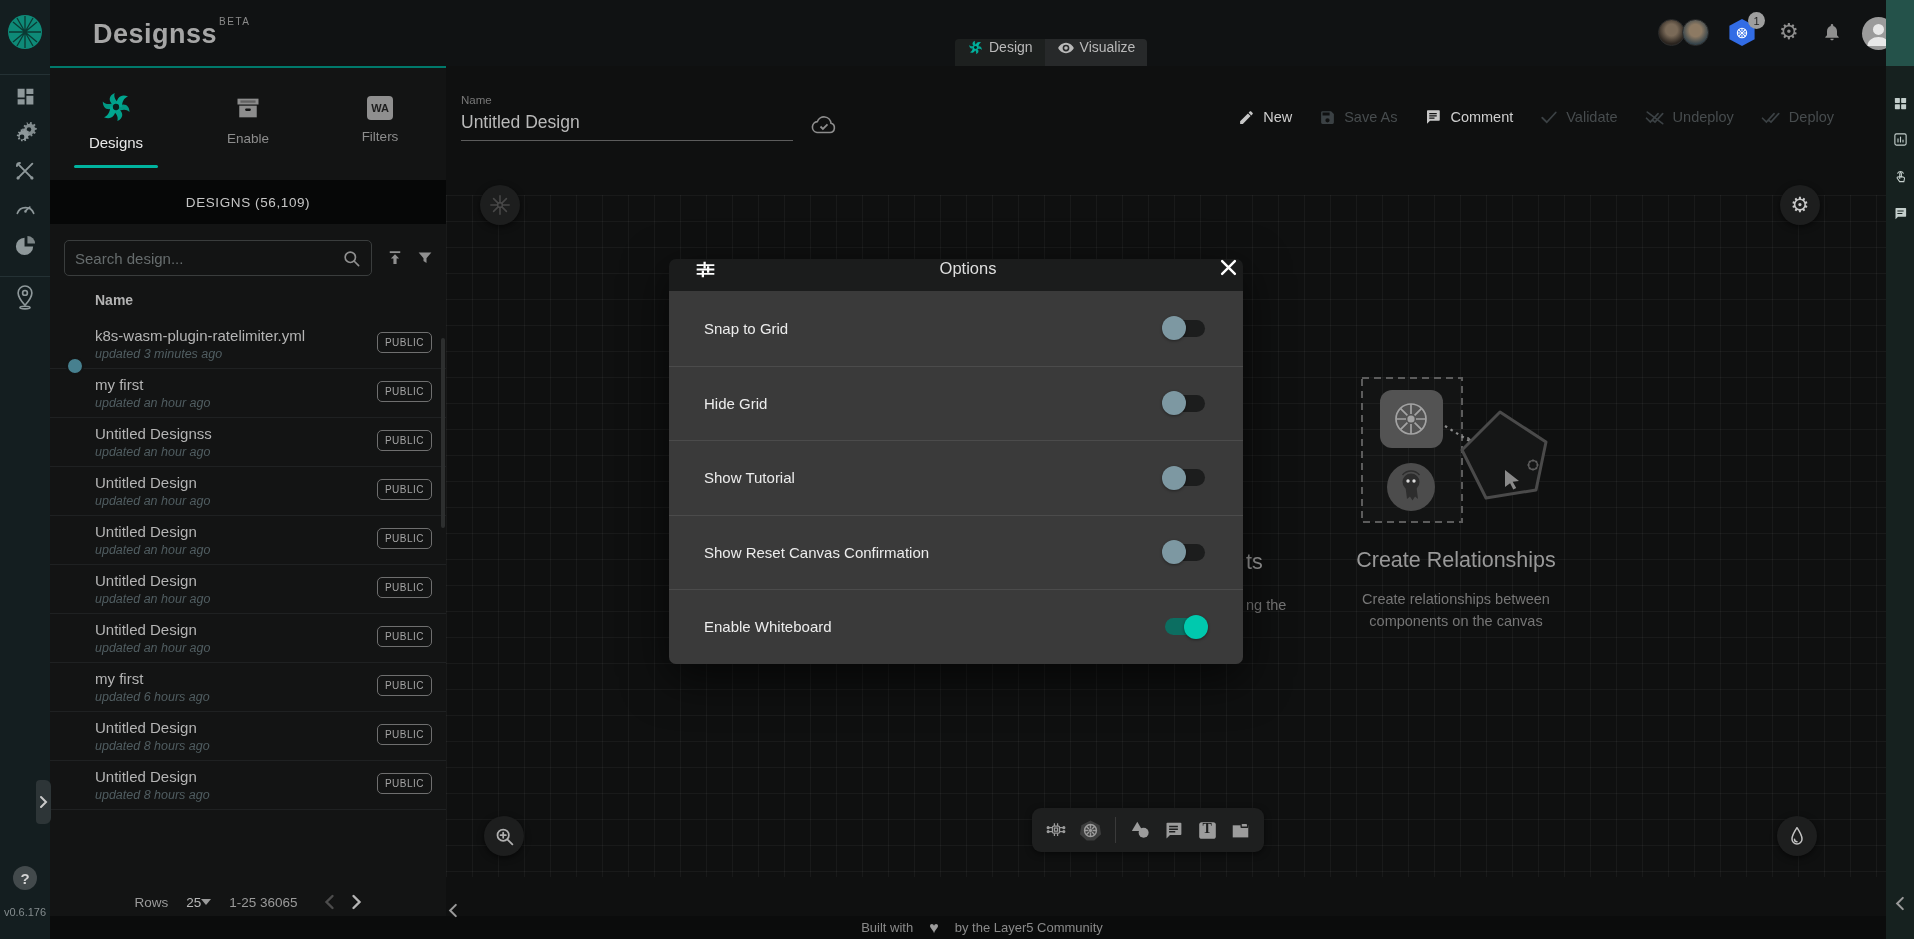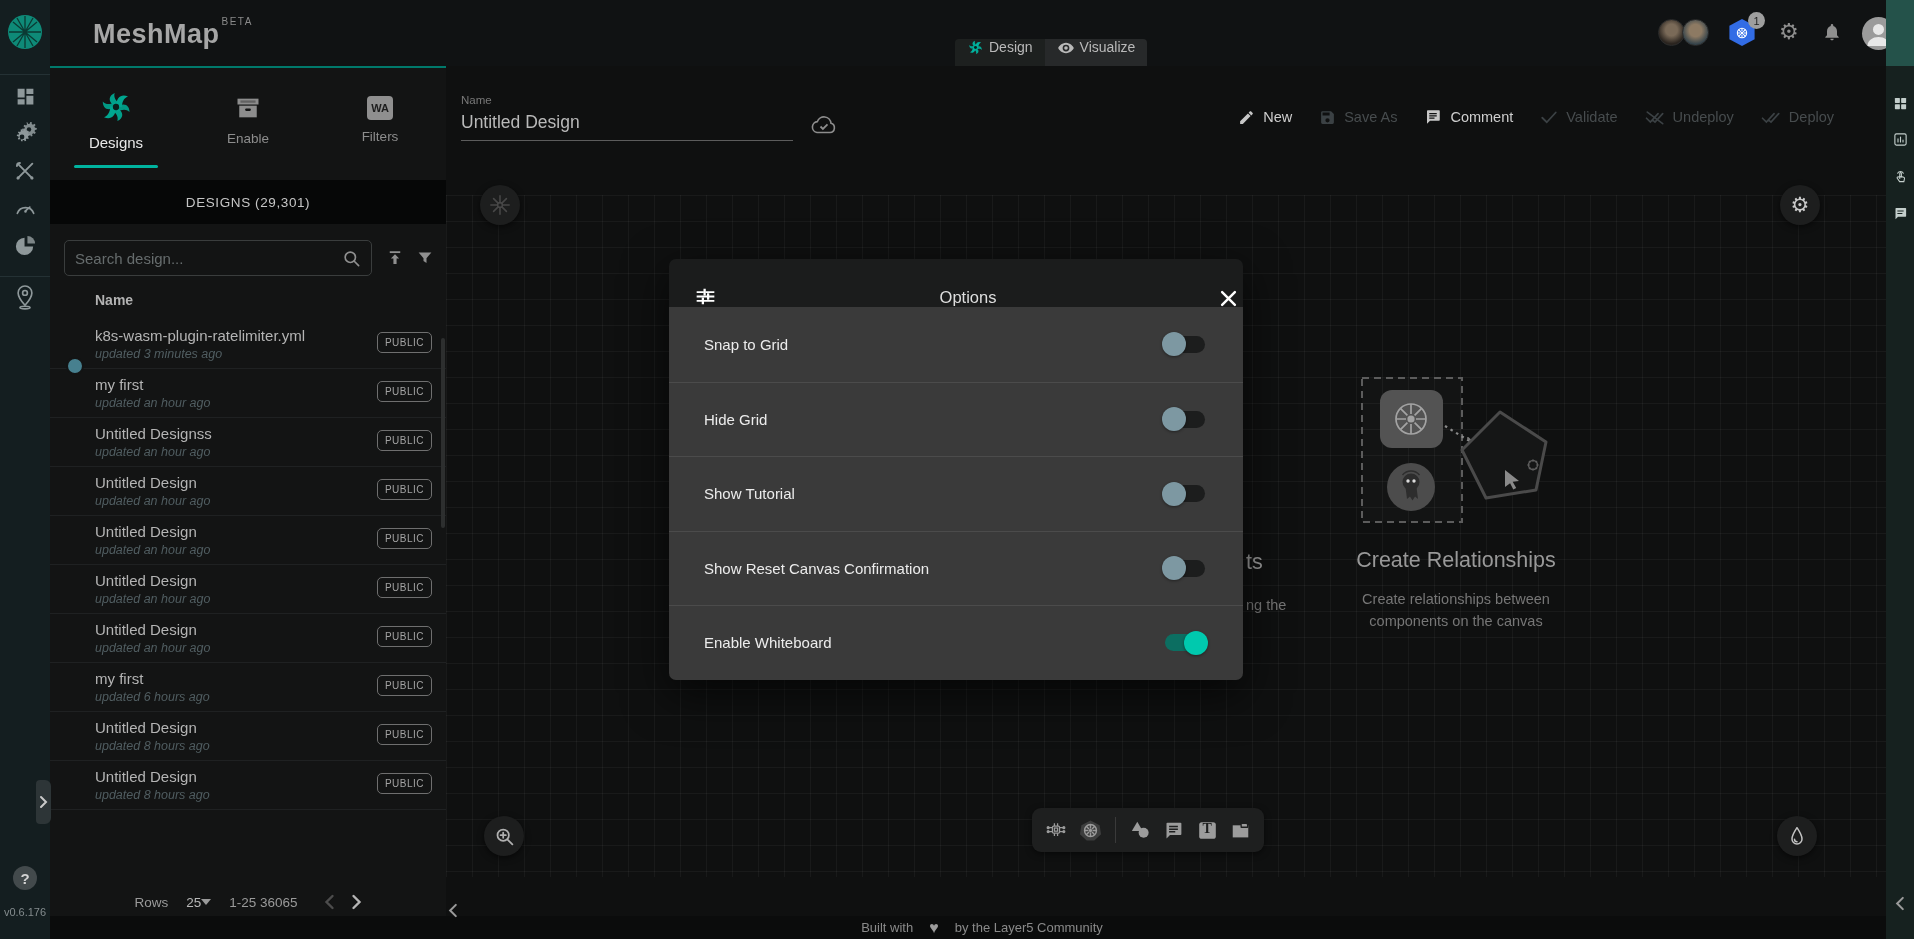--- a/index.html
+++ b/index.html
@@ -87,21 +87,21 @@
 
   
   .es-illustration { position:absolute; left:904px; top:304px; }
   .es-heading { position:absolute; left:827px; top:482px; width:366px; text-align:center; font-size:21.5px; color:#989898; }
   .es-sub { position:absolute; left:827px; top:522px; width:366px; text-align:center; font-size:14.5px; color:#767676; line-height:1.55; }
   .frag-heading { position:absolute; left:800px; top:484px; font-size:21.5px; color:#989898; }
   .frag-sub { position:absolute; left:800px; top:531px; font-size:14.5px; color:#767676; }
 
   
   .modal { position:absolute; left:223px; top:193px; width:574px; z-index:30; border-radius:7px; box-shadow:0 14px 46px rgba(0,0,0,.65); }
-  .modal-header { height:48px; background:#1b1c1c; border-radius:7px 7px 0 0; display:flex; align-items:flex-end; padding:0 6px 0 26px; }
+  .modal-header { height:32px; background:#1b1c1c; border-radius:7px 7px 0 0; display:flex; align-items:flex-start; padding:0 6px 0 26px; }
   .modal-title { flex:1; text-align:center; color:#dedede; font-size:16.5px; }
   .modal-body { background:#3a3a3a; border-radius:0 0 7px 7px; }
   .opt-row { height:74.5px; display:flex; align-items:center; justify-content:space-between; padding:0 38px 0 35px; }
   .opt-row + .opt-row { border-top:1px solid rgba(255,255,255,.09); }
   .opt-label { color:#ececec; font-size:15px; }
   .switch { position:relative; width:40px; height:17px; border-radius:9px; }
   .switch .knob { position:absolute; top:-3.5px; width:24px; height:24px; border-radius:50%; box-shadow:0 1px 3px rgba(0,0,0,.4); }
   .switch.off { background:#1c1d1d; }
   .switch.off .knob { left:-3px; background:#7d98a2; }
   .switch.on { background:#0c6e61; }
@@ -180,21 +180,21 @@
           <path d="M2 2l5 5-5 5"></path>
         </svg>
     </div>
     <div class="rail-help">
         <span>?</span>
       </div>
     <div class="rail-version">v0.6.176</div>
   </nav>
 
   <header class="header">
-    <div class="wordmark"><span>MeshMap</span><sup>BETA</sup></div>
+    <div class="wordmark"><span>Designss</span><sup>BETA</sup></div>
     <div class="mode-tabs">
       <div class="mode-tab design">
         <span>
           <svg width="17" height="17" viewBox="0 0 24 24">
               <g fill="#00B39F">
             <path d="M12 12C12 5 16 3 20 5c-3 1-4 4-4 7z"></path>
                 <path d="M12 12c6-3.5 9-.9 9 3.4-2.2-2.3-5.3-1.9-8 0z" opacity=".9"></path>
             <path d="M12 12c6 3.5 4.9 7.6.9 9.4.9-3-1-5.7-3.7-7.2z" opacity=".95"></path>
                 <path d="M12 12c0 7-4.2 8.6-8 6.8 3-1 4.2-4.3 4.2-7.3z"></path>
             <path d="M12 12c-6 3.4-8.9.4-8.8-3.7 2.1 2.4 5.2 2.2 7.9.4z" opacity=".9"></path>
@@ -274,21 +274,21 @@
         </span>
         <span class="ptab-label">Enable</span>
       </div>
       <div class="ptab">
         <span class="wa-box">
             <span>WA</span>
           </span>
         <span class="ptab-label">Filters</span>
       </div>
     </div>
-    <div class="panel-title">DESIGNS (29,301)</div>
+    <div class="panel-title">DESIGNS (56,109)</div>
     <div class="search-row">
       <div class="search-box">
         <input type="text" placeholder="Search design..." style="">
         <span>
           <svg width="19" height="19" viewBox="0 0 24 24" fill="none" stroke="#8f8f8f" stroke-width="2.1" stroke-linecap="round">
               <circle cx="10.5" cy="10.5" r="6.5"></circle>
               <path d="M15.5 15.5L21 21"></path>
             </svg>
         </span>
       </div>

